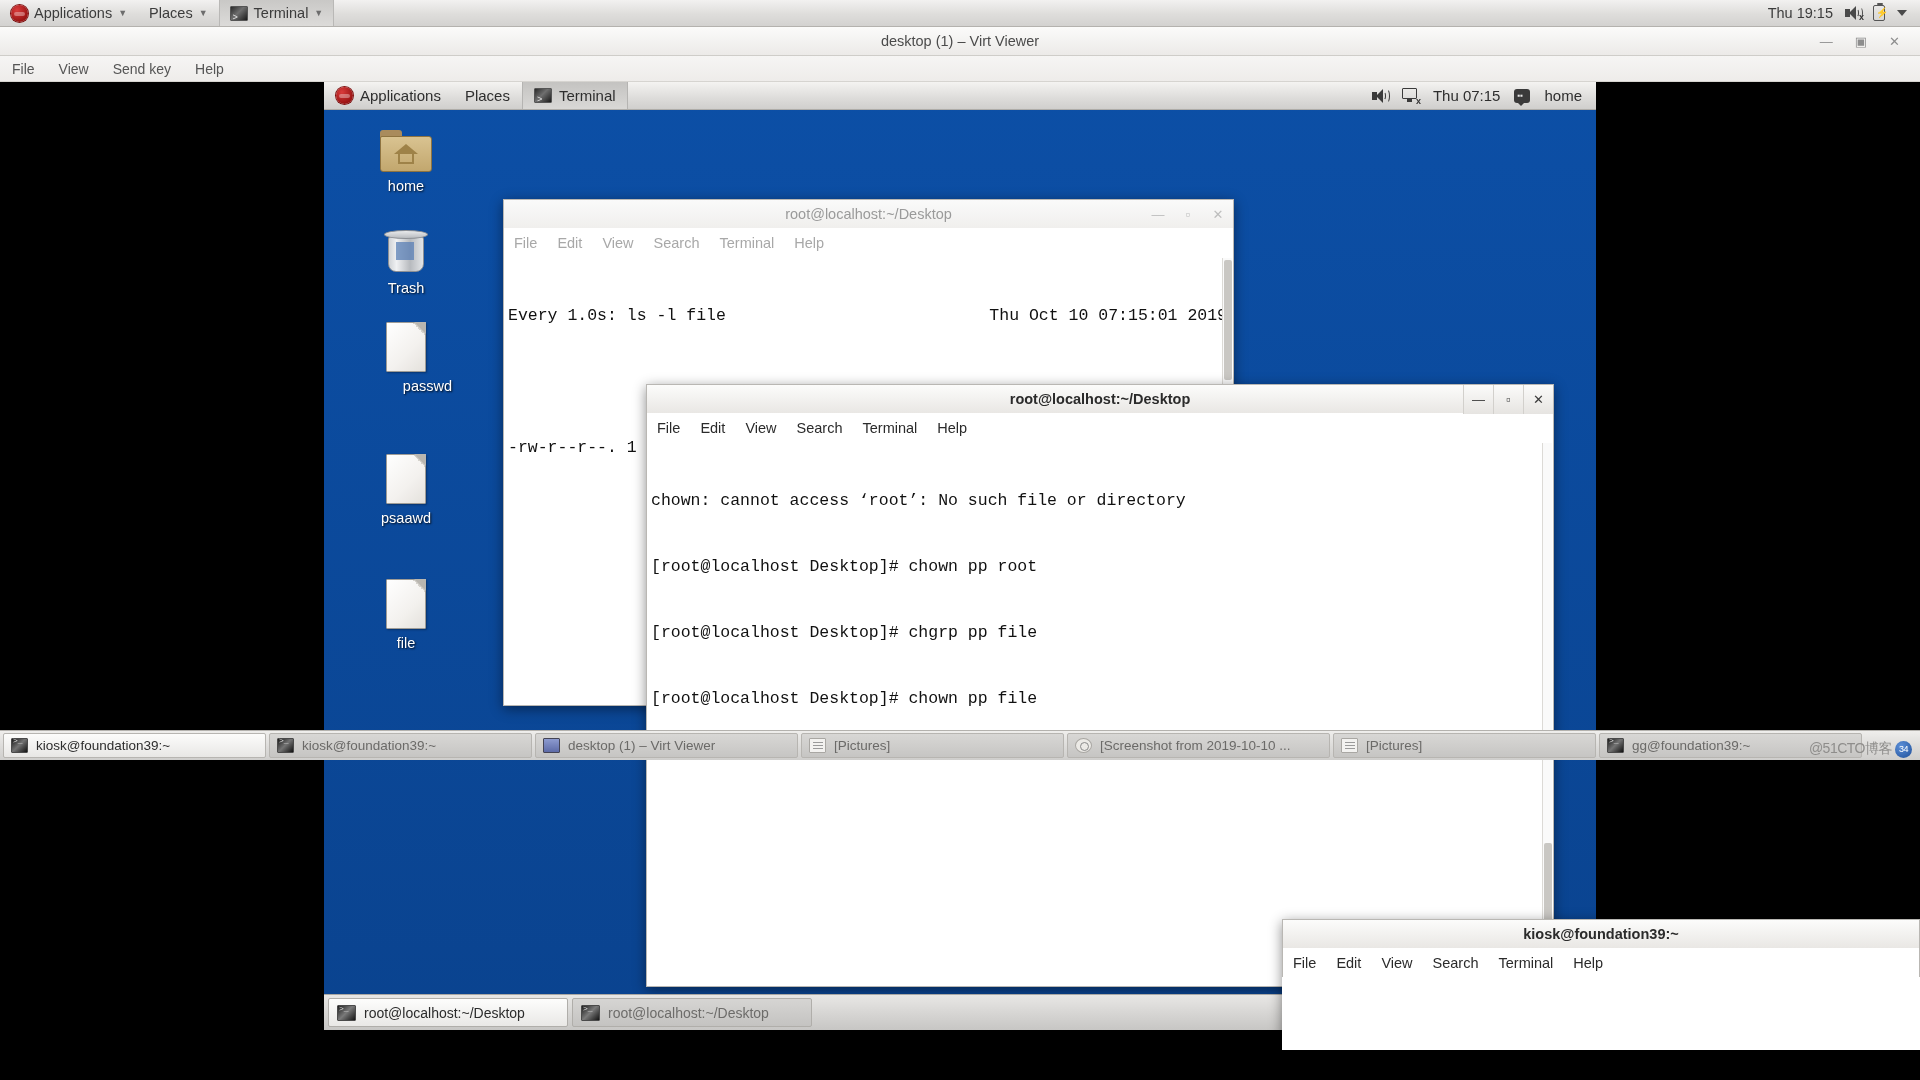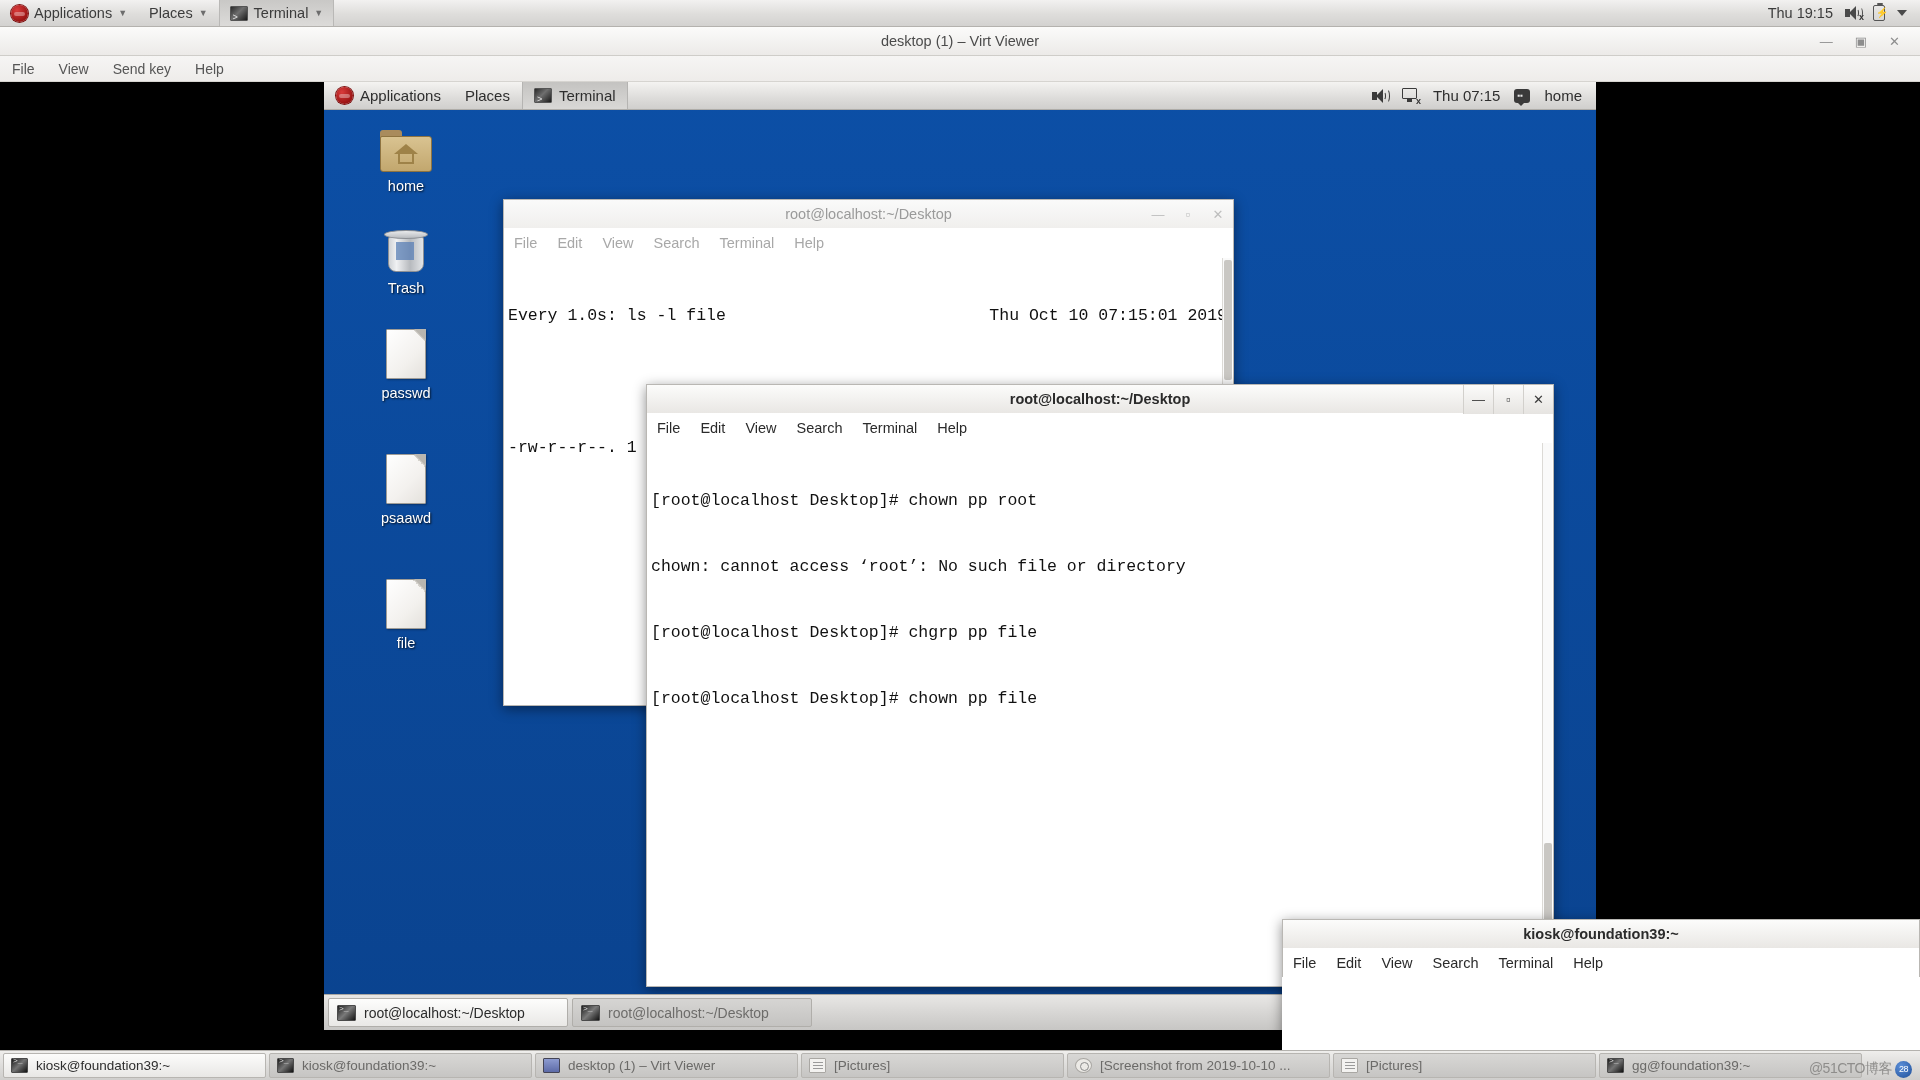--- a/index.html
+++ b/index.html
@@ -3,21 +3,21 @@
 <meta charset="utf-8">
 <style>
   * { box-sizing: border-box; margin: 0; padding: 0; }
   html, body {
     width: 1920px; height: 1080px;
     overflow: hidden;
     background: #000;
     font-family: "Liberation Sans", sans-serif;
   }
 
-  #screen { position: relative; width: 1920px; height: 1080px; background: #a16207; }
+  #screen { position: relative; width: 1920px; height: 760px; background: #a16207; }
 
   
   .host-panel {
     position: absolute; left: 0; top: 0; width: 1920px; height: 27px;
     background: linear-gradient(to bottom, #f2f1f0 0%, #dedddb 55%, #d3d2d0 100%);
     border-bottom: 1px solid #b4b2ae;
     display: flex; align-items: center;
     font-size: 14.5px; color: #3c3c3c;
   }
   .host-panel .menu-item {
@@ -364,21 +364,21 @@
         <div class="glyph">
           <span class="ic-trash">
               <span class="can"></span>
               <span class="win"></span>
               <span class="lid"></span>
             </span>
         </div>
         <div>Trash</div>
       </div>
 
-      <div class="dicon" style="left:36px; top:245px;">
+      <div class="dicon" style="left:36px; top:238px;text-align:right;">
         <div class="glyph">
           <span class="ic-file">
               <span class="fold"></span>
             </span>
         </div>
         <div>passwd</div>
       </div>
 
       <div class="dicon" style="left:36px; top:370px;">
         <div class="glyph">
@@ -439,22 +439,22 @@
         </div>
         <div class="tmenu">
           <div>File</div>
           <div>Edit</div>
           <div>View</div>
           <div>Search</div>
           <div>Terminal</div>
           <div>Help</div>
         </div>
         <div class="tbody" style="height:545px;">
+          <div>chown: cannot access ‘root’: No such file or directory</div>
           <div>[root@localhost Desktop]# chown pp root</div>
-          <div>chown: cannot access ‘root’: No such file or directory</div>
           <div>[root@localhost Desktop]# chgrp pp file</div>
           <div>[root@localhost Desktop]# chown pp file</div>
           <div class="scrollbar">
             <div class="thumb" style="top:400px;height:110px;"></div>
           </div>
         </div>
       </div>
 
       <div class="g-taskbar">
         <div class="tbtn sel">
@@ -509,17 +509,17 @@
     <div class="htbtn unsel">
       <span class="ht-icon doc"></span>
       <span>[Pictures]</span>
     </div>
     <div class="htbtn unsel">
       <span class="ht-icon"></span>
       <span>gg@foundation39:~</span>
     </div>
     <div class="watermark">
       <span>@51CTO博客</span>
-      <span class="ball">28</span>
+      <span class="ball">34</span>
     </div>
   </div>
 
 </div>
 
 </body></html>

